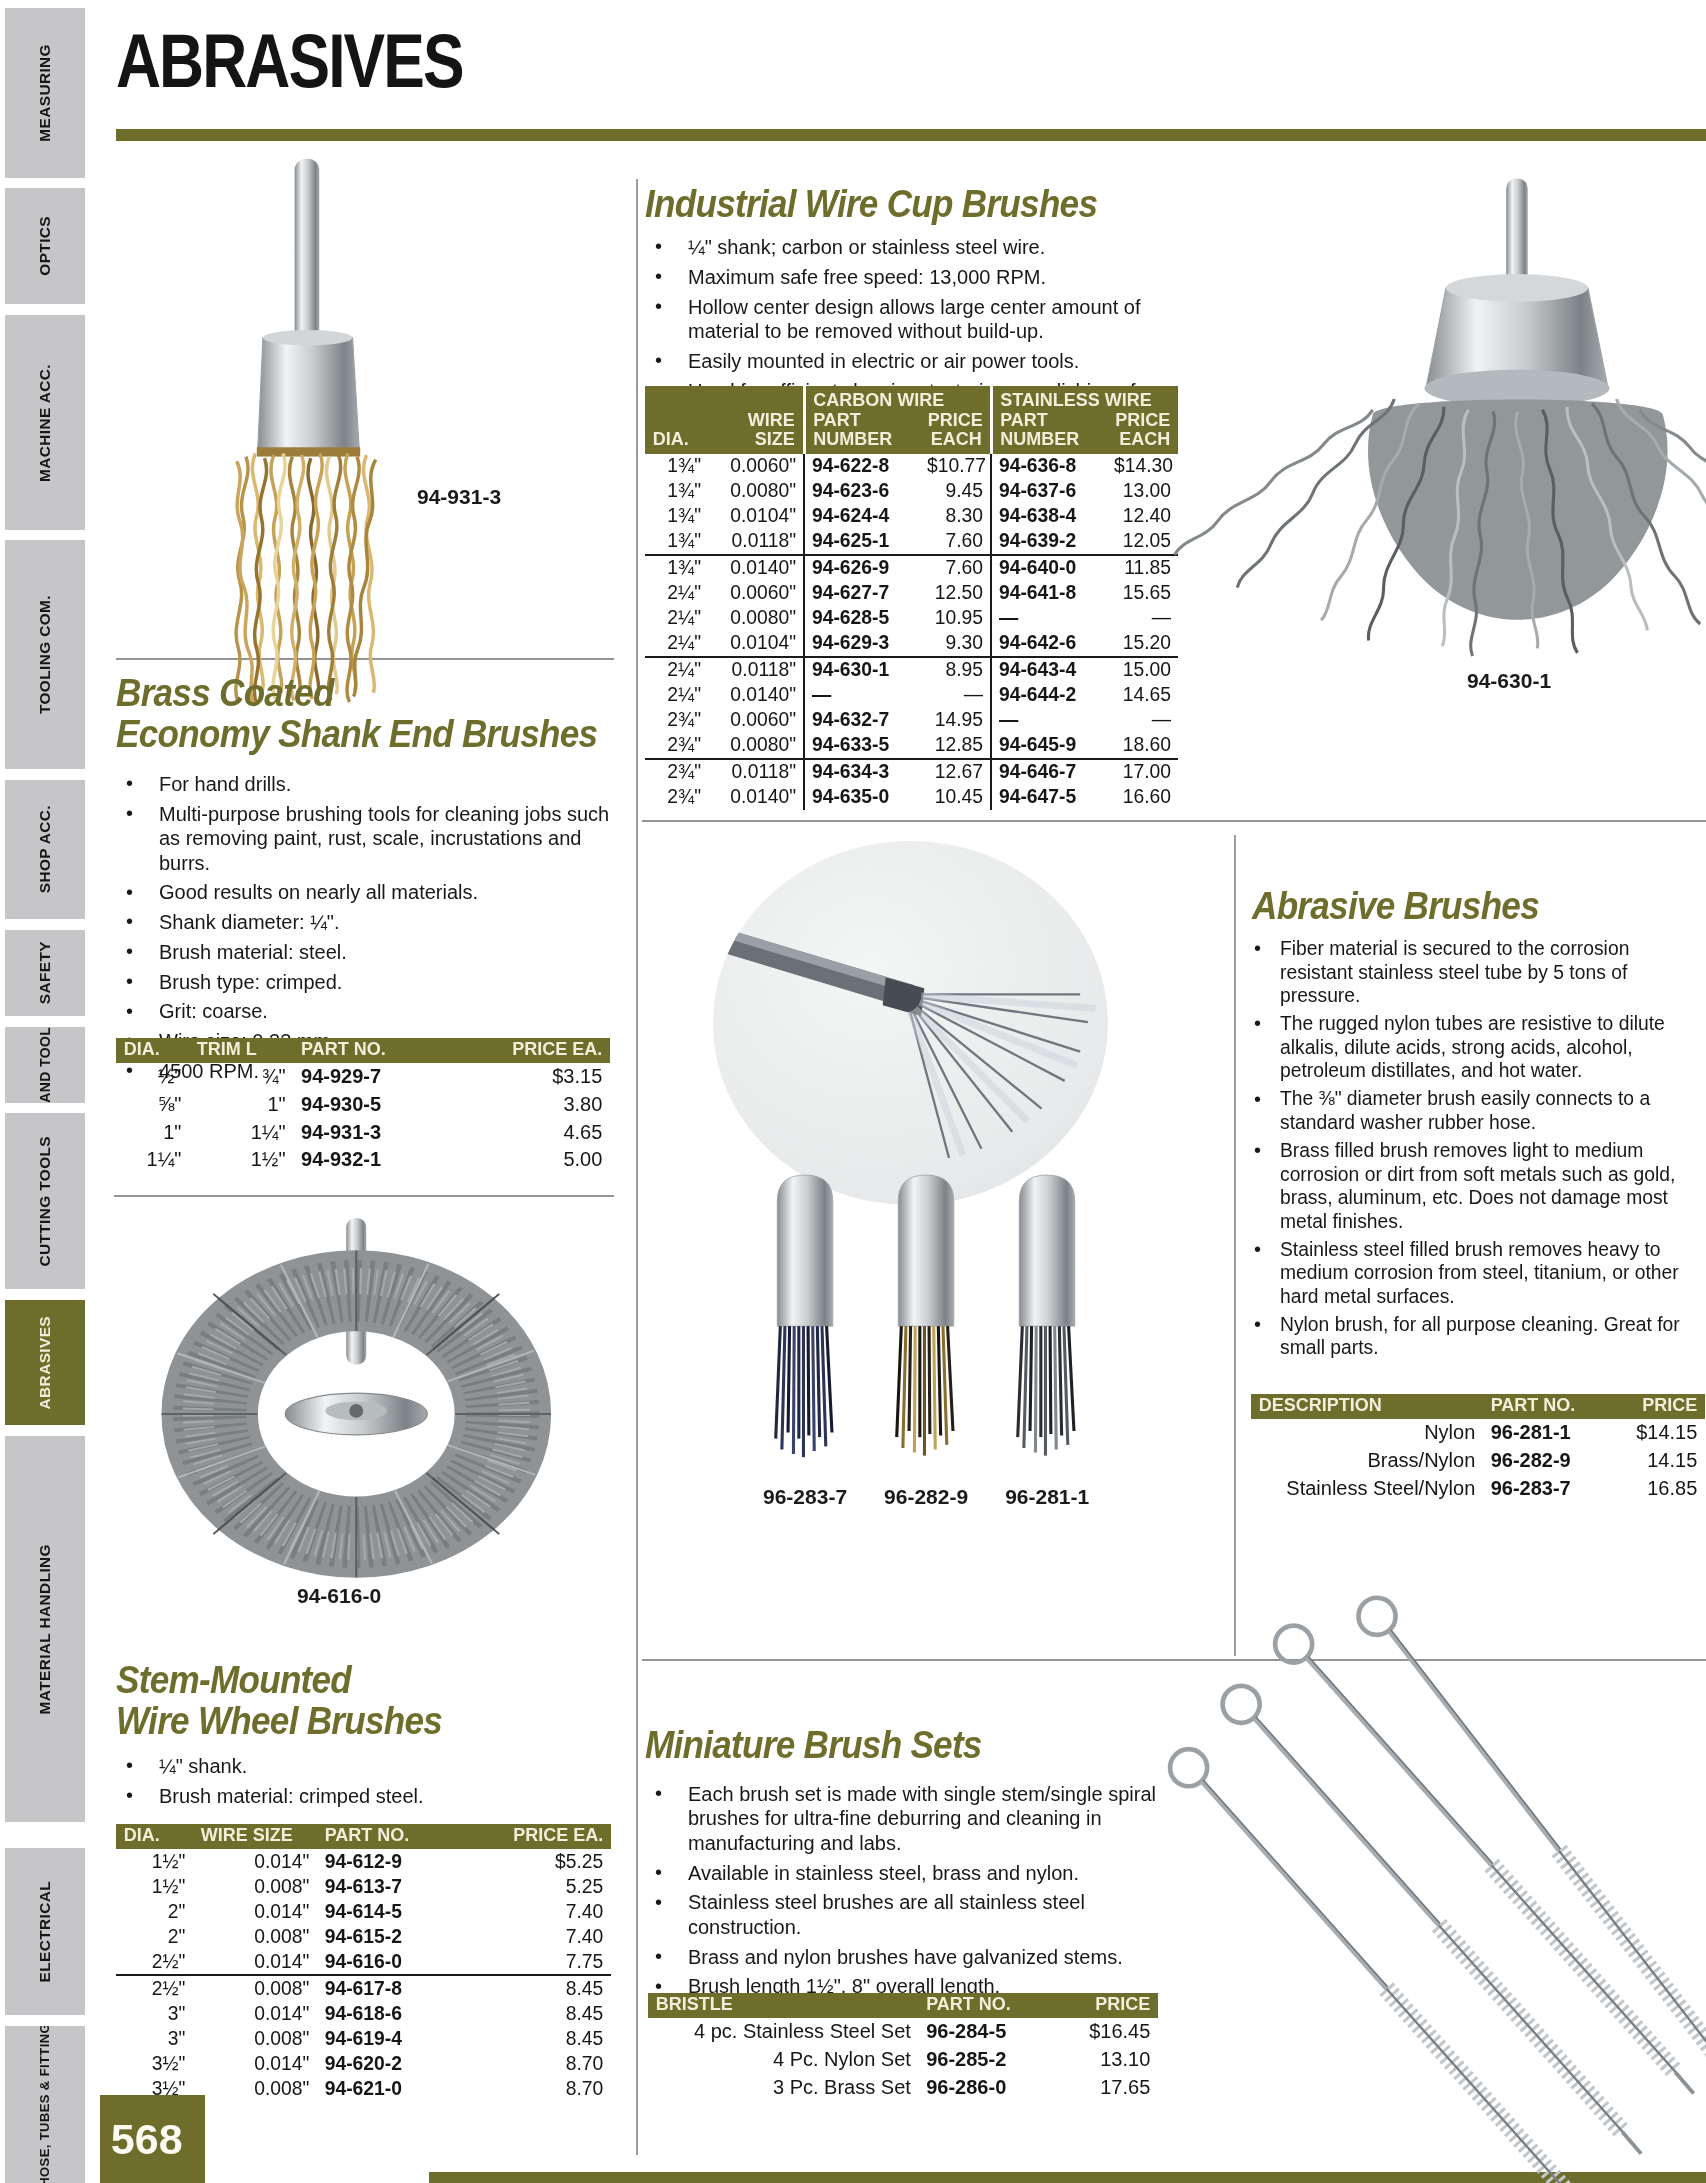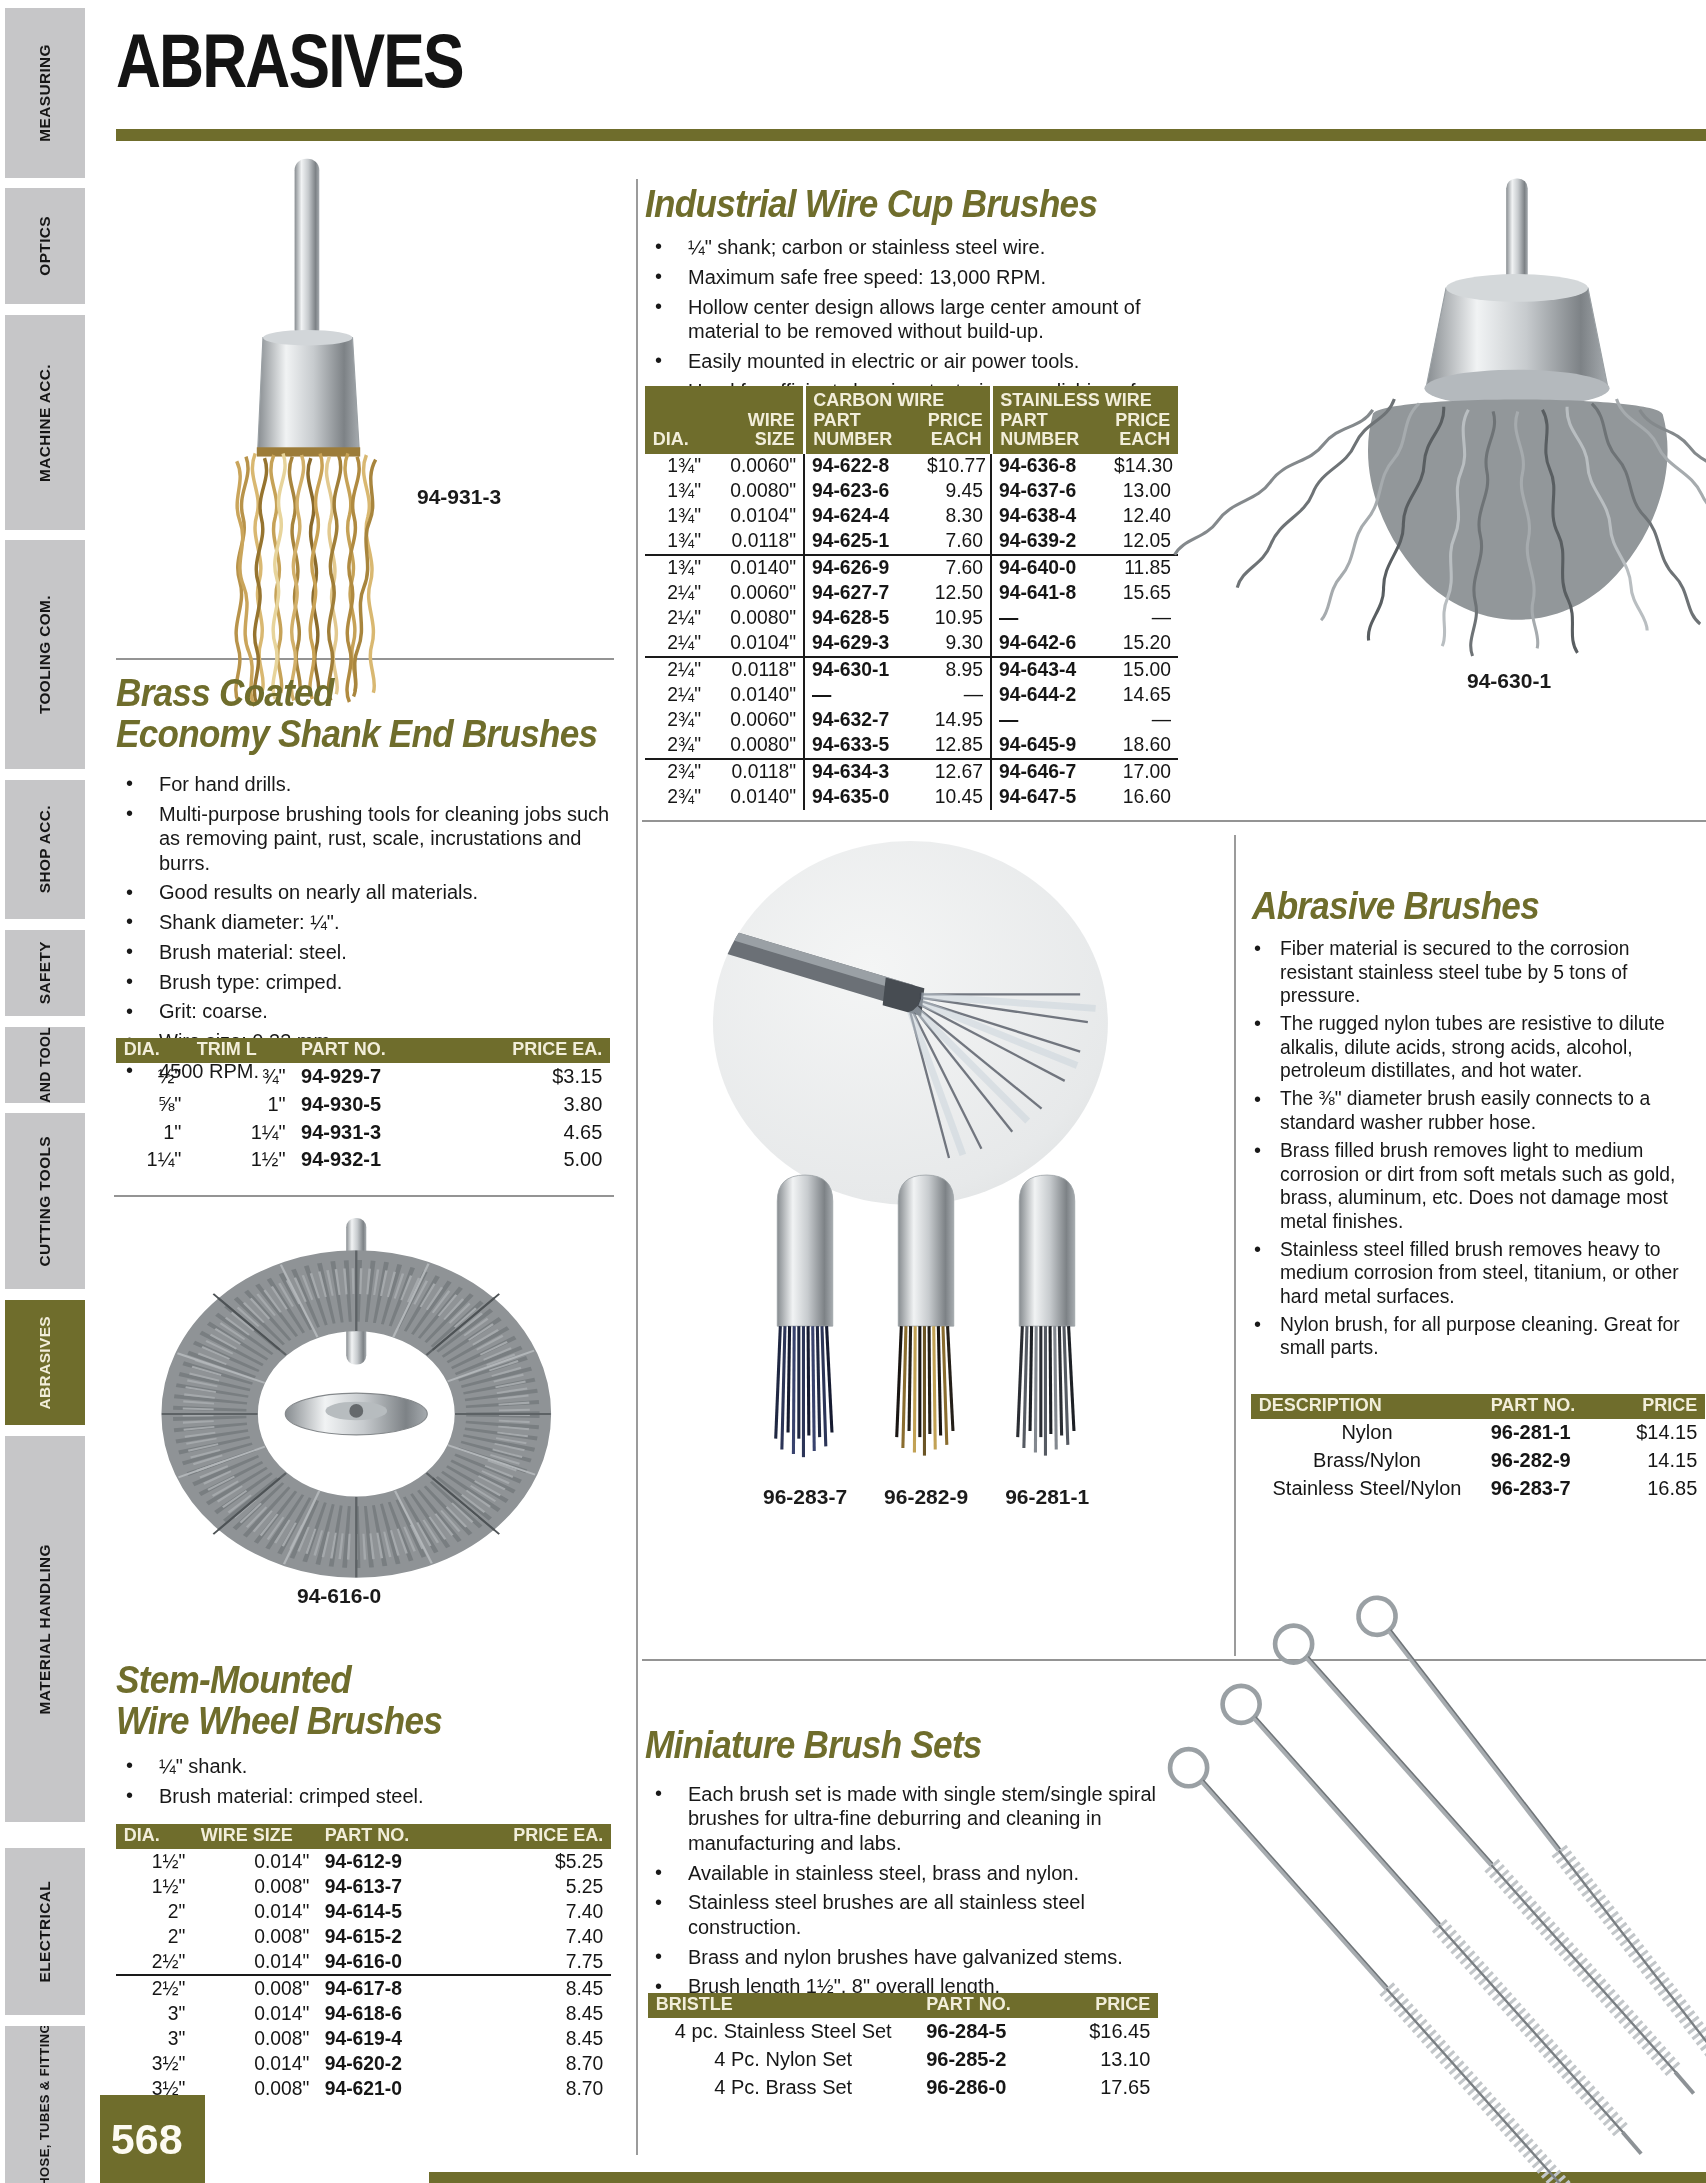--- a/index.html
+++ b/index.html
@@ -51,21 +51,21 @@
   
   table.t{position:absolute;border-collapse:collapse;table-layout:fixed}
   .t thead th{background:var(--accent);color:var(--cream);font-weight:700;font-size:18px;
               line-height:1.06;padding:4.6px 7.7px;vertical-align:bottom;text-align:left}
   .t thead tr.gh th{padding-bottom:0;vertical-align:top}
   .t thead tr.ch th{padding-top:1.5px}
   .t td{font-size:20px;padding:2.3px 7.7px;color:#161616;vertical-align:top}
   .t td.num{text-align:right;font-weight:400}
   .t td.pn{font-weight:700;text-align:left}
   .t td.pr{text-align:right}
-  .t td.desc{text-align:center}
+  .t td.desc{text-align:right}
   .t th.ar{text-align:right}
   .t tr.grp td{border-top:2.3px solid #1a1a1a}
   table.big td{font-size:19.3px;padding:1.5px 7px}
   table.big td.pn{border-left:2.3px solid #1a1a1a}
   table.big th.vsep{border-left:3.1px solid #fff}
   table.stem td{padding:1.5px 7.7px;font-size:19.3px}
 
   .pagebox{position:absolute;background:var(--accent);display:flex;align-items:center;justify-content:flex-start;
            padding-left:10.8px;color:#fdfbf2;font-weight:900;font-size:43px}
   svg{position:absolute;overflow:visible}
@@ -623,21 +623,21 @@
           <td class="desc">4 pc. Stainless Steel Set</td>
           <td class="pn">96-284-5</td>
           <td class="pr">$16.45</td>
         </tr>
         <tr>
           <td class="desc">4 Pc. Nylon Set</td>
           <td class="pn">96-285-2</td>
           <td class="pr">13.10</td>
         </tr>
         <tr>
-          <td class="desc">4 Pc. Brass Set</td>
+          <td class="desc">3 Pc. Brass Set</td>
           <td class="pn">96-286-0</td>
           <td class="pr">17.65</td>
         </tr>
       </tbody>
   </table>
 
   <svg style="left:1328px;top:178px" width="378" height="510" viewBox="0 0 490 660">
     <rect x="231" y="0" width="28" height="142" rx="13" fill="url(#sg)"></rect>
     <path d="M153 142 L337 142 L363 272 L127 272 Z" fill="url(#sg)" stroke="#9aa0a4" stroke-width="1.5"></path>
     <ellipse cx="245" cy="142" rx="92" ry="18" fill="#d4d8da"></ellipse>

